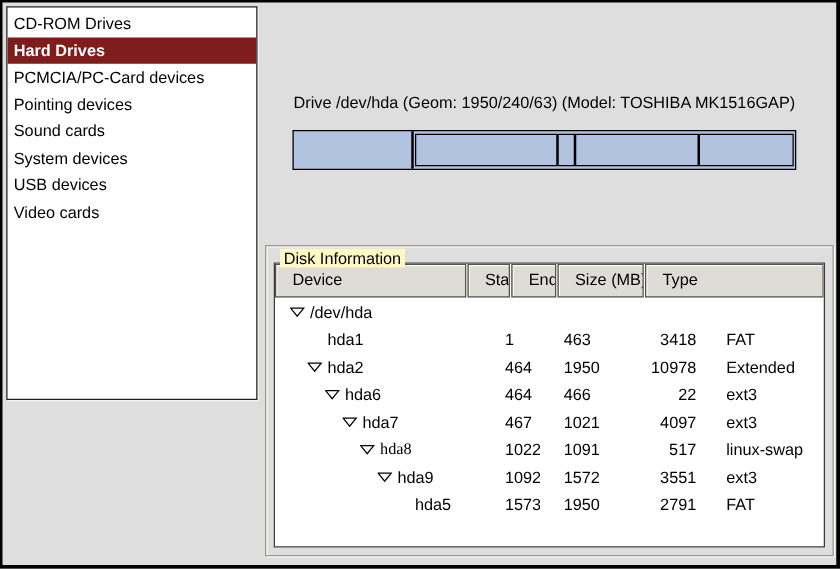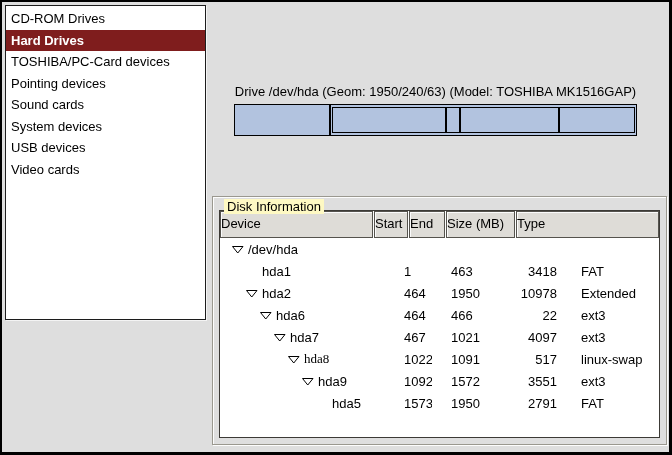--- a/index.html
+++ b/index.html
@@ -30,21 +30,21 @@
   .side-item {
     height: 21.5px; line-height: 21.5px;
     padding-left: 5px;
     white-space: nowrap;
     cursor: default;
   }
   .side-item.selected { color: #fff; }
 
   
   .drive-title {
-    position: absolute; left: 232px; top: 82px;
+    position: absolute; left: 232px; top: 72px;
     width: 403px; text-align: center;
     white-space: nowrap;
   }
   .drive-bar {
     position: absolute; left: 232px; top: 102px;
     width: 403px; height: 32px;
     border: 1px solid #000;
   }
   .bar-divider { position: absolute; top: 0; bottom: 0; width: 2px; background: #000; }
   .bar-extended {
@@ -74,21 +74,21 @@
     background: #fff;
     border: 1px solid #3c3a36;
     overflow: hidden;
   }
   .thead { display: flex; gap: 1px; height: 27px; background: #fff; }
   .th {
     background: #dedcd7;
     border: 1px solid #55534d;
     box-shadow: inset 1px 1px 0 #fbfbfb;
     line-height: 24px;
-    padding-left: 0;
+    padding-left: 13px;
     white-space: nowrap; overflow: hidden;
     cursor: default;
   }
   .c-device { width: 153px; }
   .c-start  { width: 34px; }
   .c-end    { width: 36px; }
   .c-size   { width: 69px; }
   .c-type   { flex: 1; }
 
   .row { display: flex; gap: 1px; height: 22px; align-items: center; }
@@ -101,21 +101,21 @@
   .exp-spacer { flex: 0 0 auto; width: 12px; margin-right: 4px; height: 1px; }
 </style>
 </head>
 <body>
 
 <div class="screen">
 
   <div class="sidebar">
       <div class="side-item">CD-ROM Drives</div>
       <div class="side-item selected" style="background: #7f1d1d; font-weight: bold;">Hard Drives</div>
-      <div class="side-item">TOSHIBA/PC-Card devices</div>
+      <div class="side-item">PCMCIA/PC-Card devices</div>
       <div class="side-item">Pointing devices</div>
       <div class="side-item">Sound cards</div>
       <div class="side-item">System devices</div>
       <div class="side-item">USB devices</div>
       <div class="side-item">Video cards</div>
     </div>
 
   <div class="drive-title">Drive /dev/hda (Geom: 1950/240/63) (Model: TOSHIBA MK1516GAP)</div>
 
   <div class="drive-bar" style="background: rgb(178, 195, 223);">

